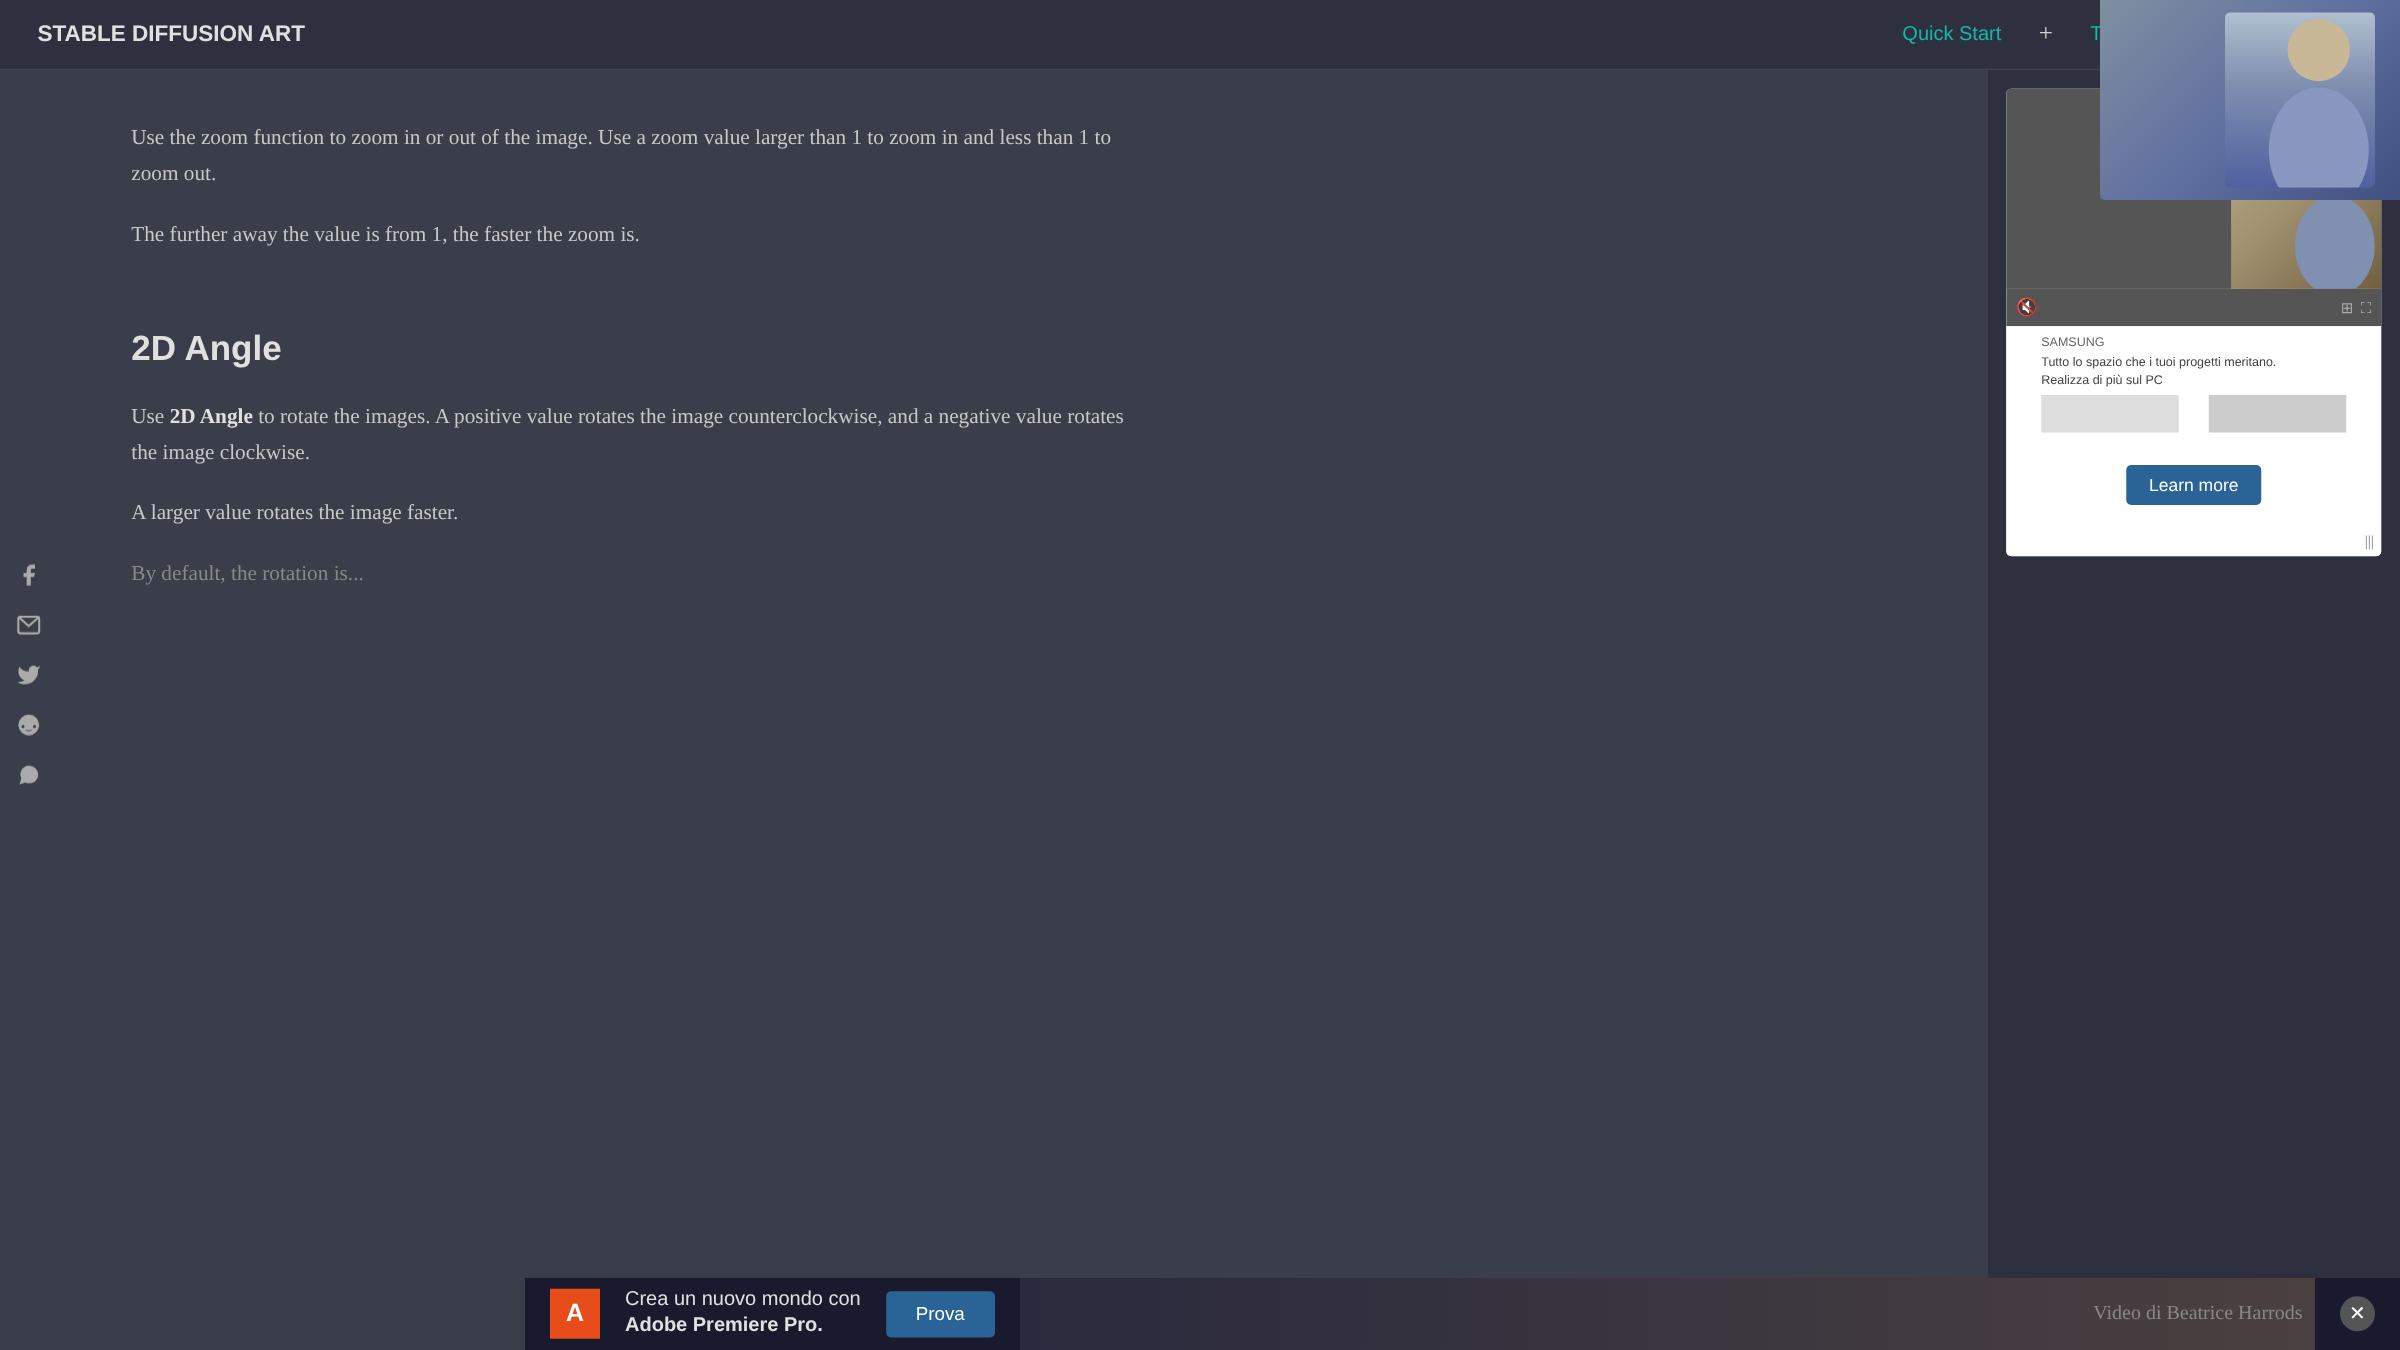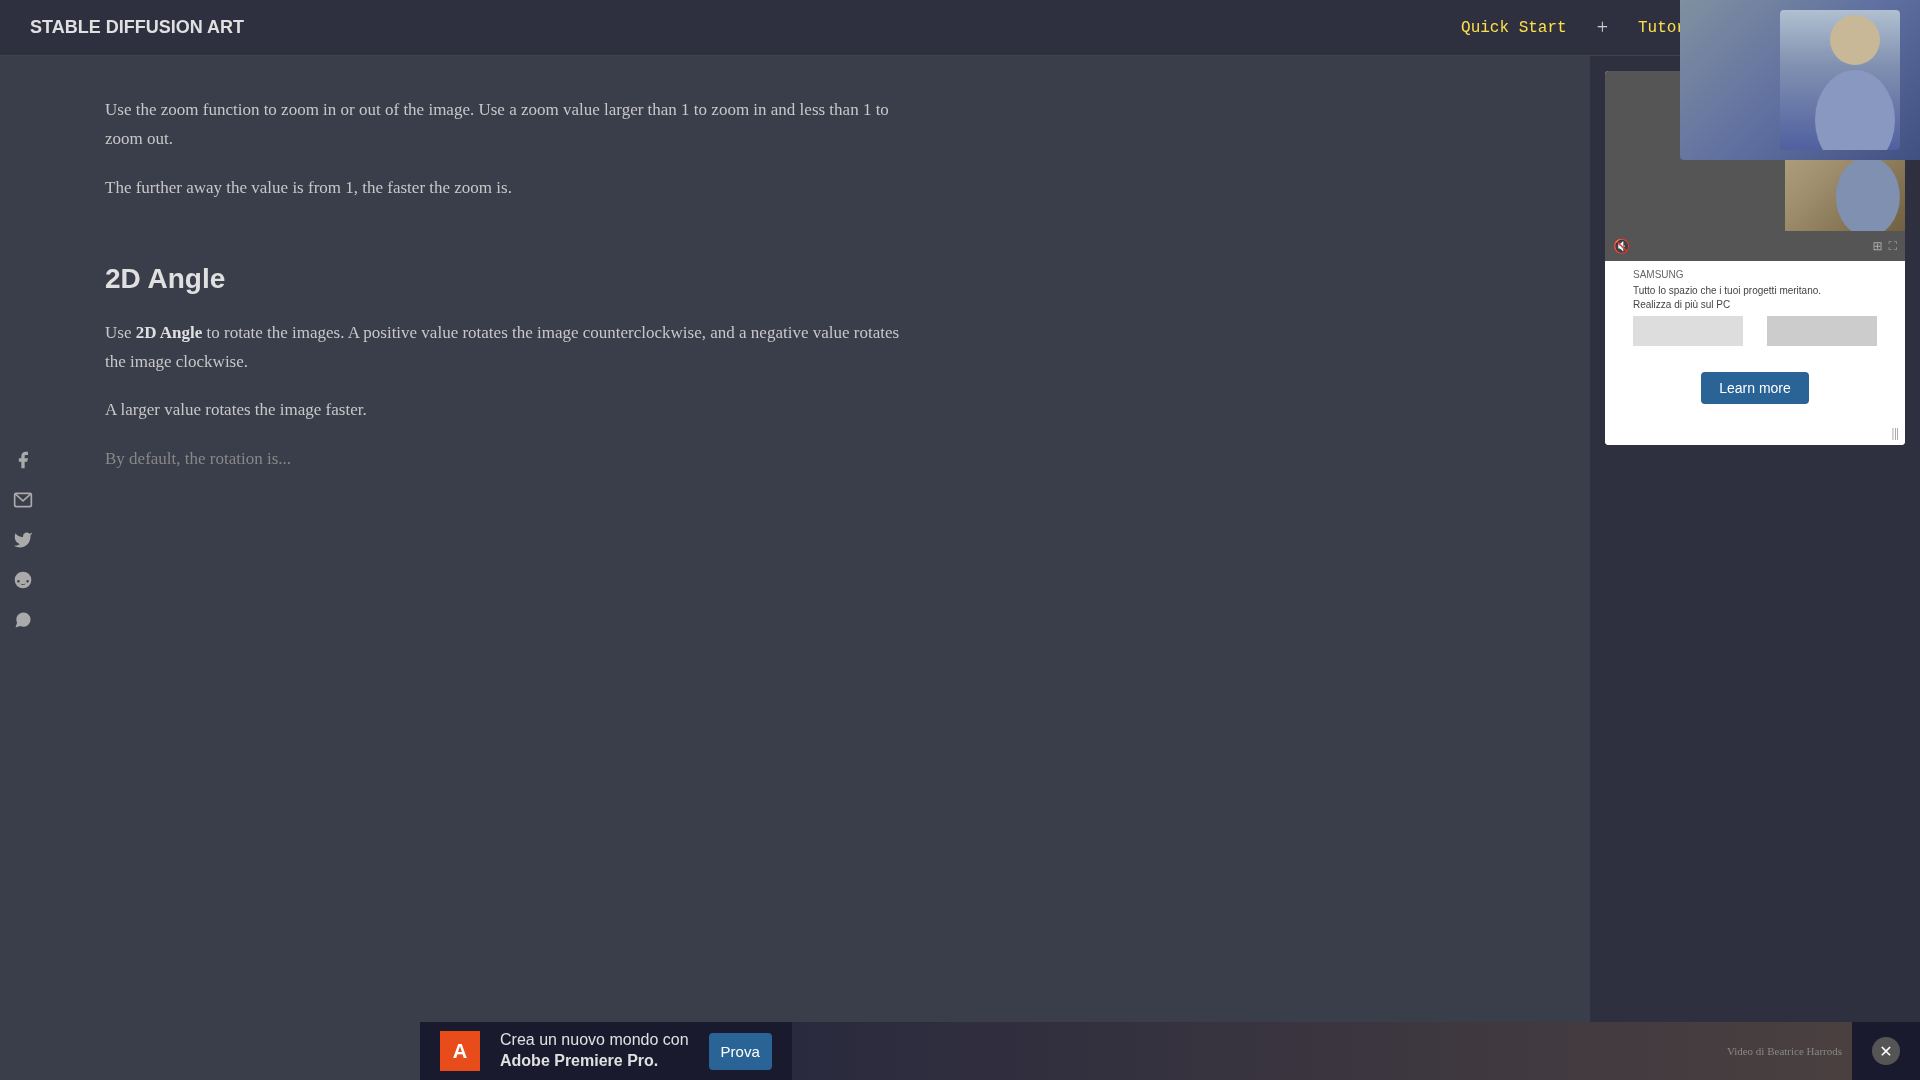--- a/index.html
+++ b/index.html
@@ -33,22 +33,22 @@
       font-weight: bold;
       color: #e0e0e0;
       margin-right: auto;
     }
     .nav-links {
       display: flex;
       align-items: center;
       gap: 30px;
     }
     .nav-link {
-      color: #fde047;
-      font-family: Liberation Mono, monospace;
+      color: #14b8a6;
+      font-family: Liberation Sans, sans-serif;
       font-size: 16px;
       cursor: pointer;
       text-decoration: none;
     }
     .nav-plus {
       font-size: 20px;
       color: #d0d0d0;
       cursor: pointer;
     }
 
@@ -254,38 +254,38 @@
       line-height: 1.3;
     }
     .banner-text .line2 {
       font-weight: bold;
     }
     .prova-btn {
       background: #2a6496;
       color: #fff;
       border: none;
       border-radius: 4px;
-      padding: 10px 12px;
+      padding: 10px 24px;
       font-size: 15px;
       cursor: pointer;
       font-family: Arial, sans-serif;
       white-space: nowrap;
     }
     .banner-image-area {
       flex: 1;
       height: 100%;
       background: linear-gradient(90deg, #2a2a3e, #4a4040);
       display: flex;
       align-items: center;
       justify-content: flex-end;
       padding-right: 10px;
     }
     .banner-video-icon {
       color: #888;
-      font-size: 11px;
+      font-size: 16px;
     }
     .banner-close {
       width: 28px;
       height: 28px;
       background: #555;
       border-radius: 50%;
       display: flex;
       align-items: center;
       justify-content: center;
       color: #fff;

